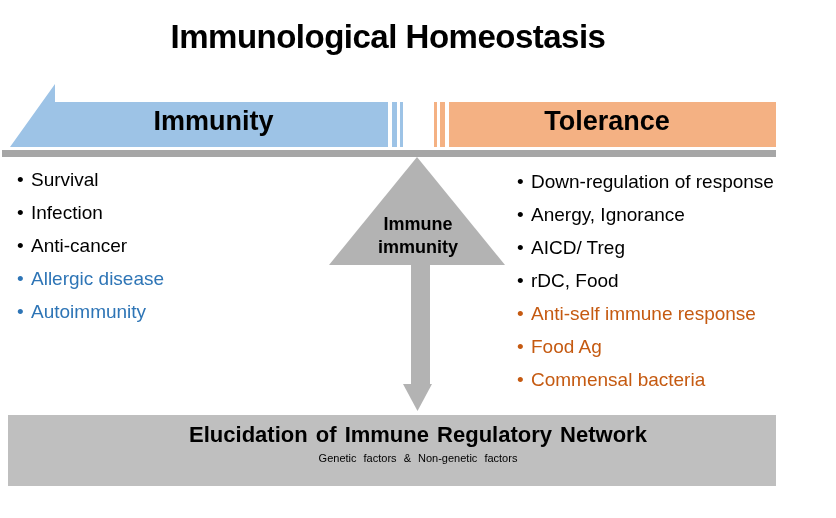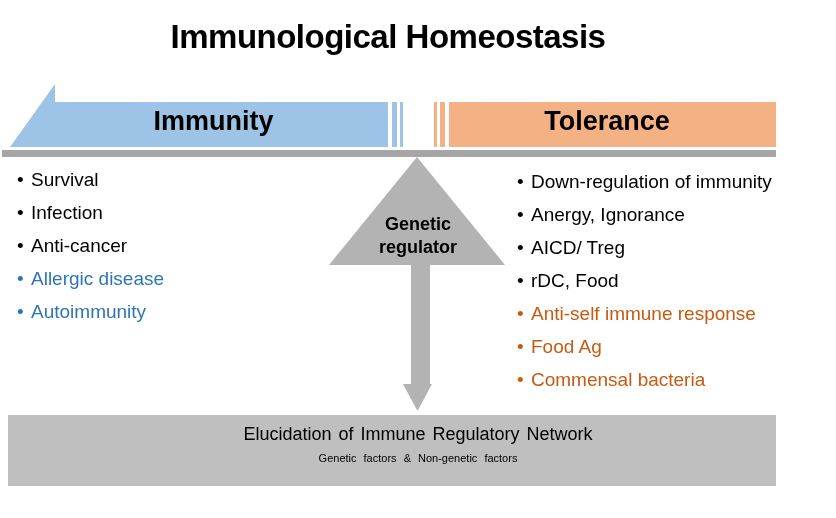--- a/index.html
+++ b/index.html
@@ -71,22 +71,22 @@
     position: absolute;
     left: 8px;
     top: 415px;
     width: 820px;
     height: 64px;
     text-align: center;
     padding-top: 7px;
     box-sizing: content-box;
   }
   .bottom-box .box-title {
-    font-size: 18px;
-    font-weight: normal;
+    font-size: 22px;
+    font-weight: bold;
     line-height: 25px;
     word-spacing: 2px;
   }
   .bottom-box .box-subtitle {
     font-size: 11px;
     line-height: 23px;
     word-spacing: 4px;
   }
 </style>
 </head>
@@ -110,21 +110,21 @@
 
     <polygon points="417,157 329,265 505,265" fill="#B3B3B3"></polygon>
 
     <rect x="411" y="264" width="19" height="120" fill="#B3B3B3"></rect>
     <polygon points="403,384 432,384 417.5,411" fill="#B3B3B3"></polygon>
   </svg>
 
   <div class="arrow-label immunity">Immunity</div>
   <div class="arrow-label tolerance">Tolerance</div>
 
-  <div class="regulator-label">Genetic regulator</div>
+  <div class="regulator-label">Immune immunity</div>
 
   <ul class="bullet-list left-list">
       <li style="color: rgb(0, 0, 0);">
         <span class="bullet">•</span>
         <span>Survival</span>
       </li>
       <li style="color: rgb(0, 0, 0);">
         <span class="bullet">•</span>
         <span>Infection</span>
       </li>
@@ -138,21 +138,21 @@
       </li>
       <li style="color: rgb(46, 117, 182);">
         <span class="bullet">•</span>
         <span>Autoimmunity</span>
       </li>
     </ul>
 
   <ul class="bullet-list right-list">
       <li style="color: rgb(0, 0, 0);">
         <span class="bullet">•</span>
-        <span>Down-regulation of immunity</span>
+        <span>Down-regulation of response</span>
       </li>
       <li style="color: rgb(0, 0, 0);">
         <span class="bullet">•</span>
         <span>Anergy, Ignorance</span>
       </li>
       <li style="color: rgb(0, 0, 0);">
         <span class="bullet">•</span>
         <span>AICD/ Treg</span>
       </li>
       <li style="color: rgb(0, 0, 0);">

